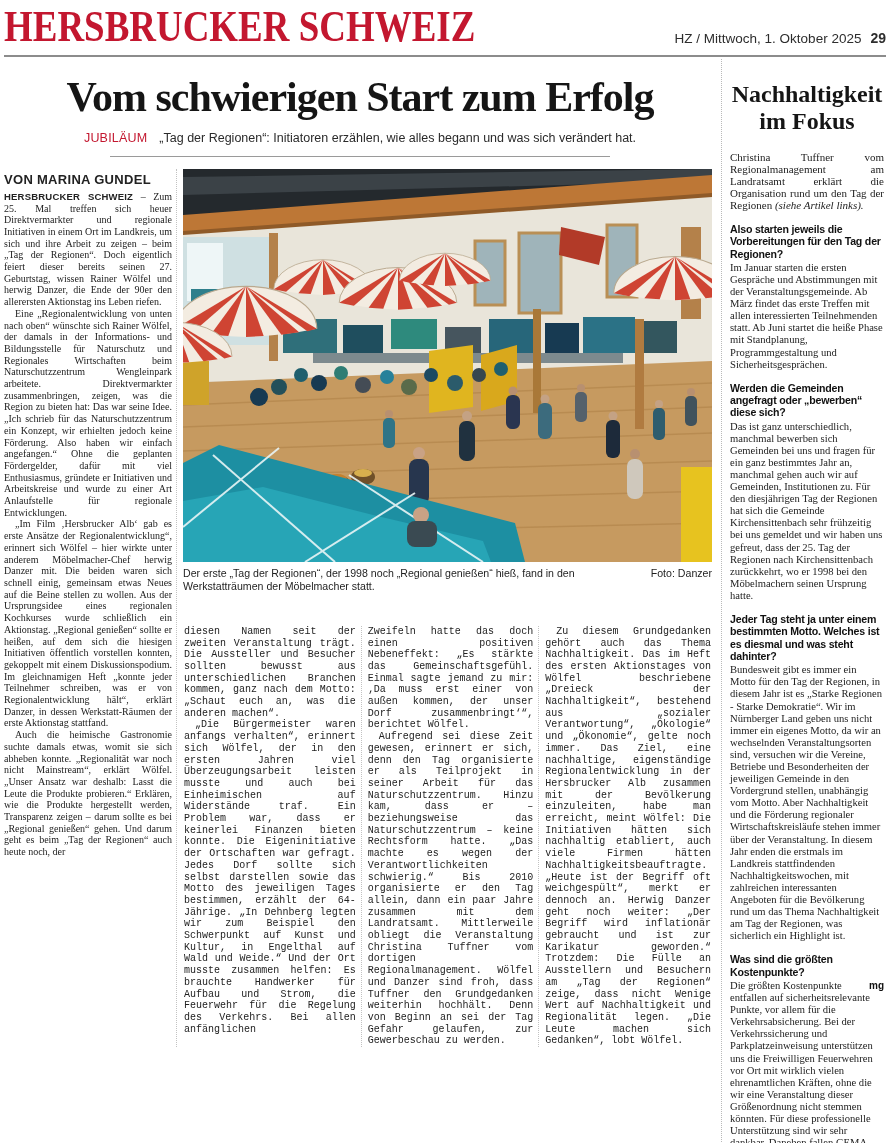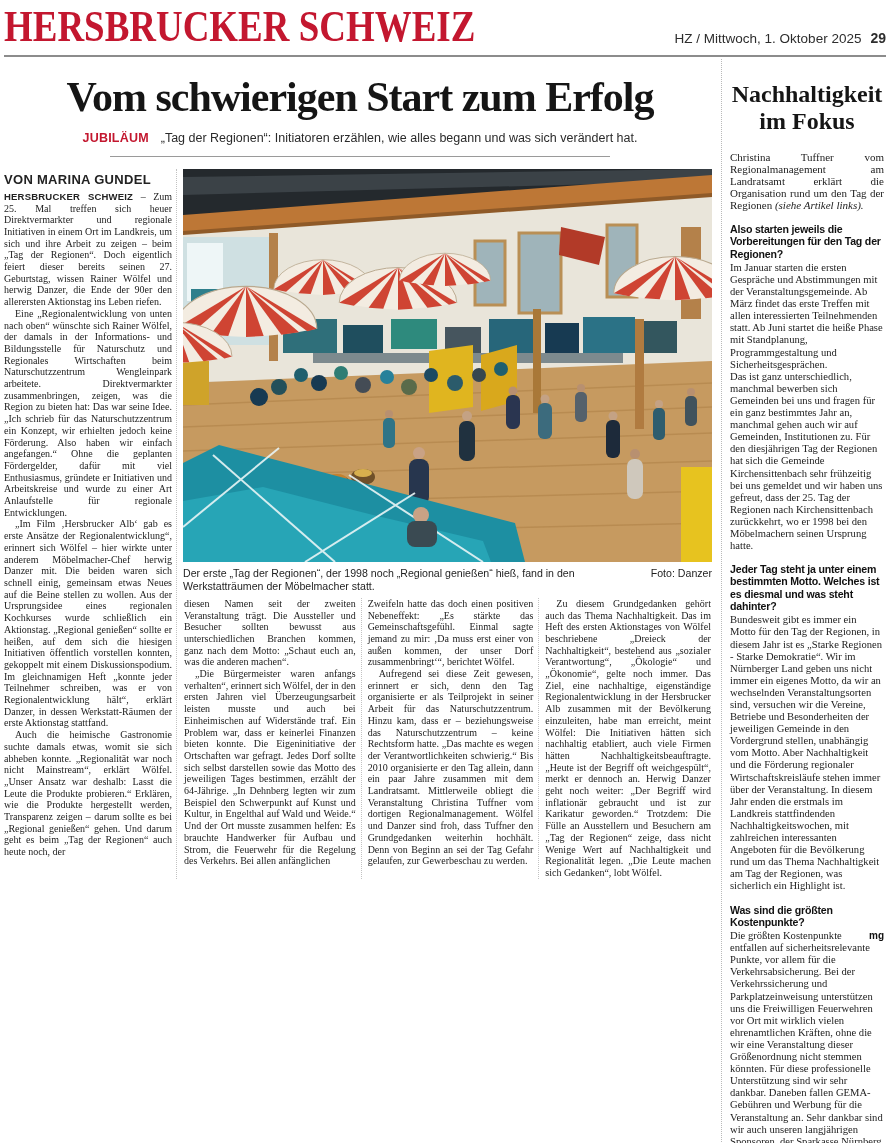--- a/index.html
+++ b/index.html
@@ -13,39 +13,39 @@
   .dateline .pageno{font-weight:bold;margin-left:9px;font-size:14px;}
 
   
   .content{display:flex;margin-top:2px;}
   .main{width:712px;flex:0 0 712px;}
   .sidebar{flex:1;border-left:1px dotted #b9b9b9;margin-left:5px;padding:22px 2px 0 8px;min-width:0;}
 
   
   .headline{font-family:"Liberation Serif",serif;font-weight:bold;font-size:42px;letter-spacing:-1px;text-align:center;margin:14px 0 10px 0;color:#151515;}
   .kicker{font-family:"Liberation Sans",sans-serif;font-size:12.5px;text-align:center;color:#2a2a2a;}
-  .kicker-label{color:#c3172f;font-weight:bold;margin-right:12px;letter-spacing:0.2px;}
+  .kicker-label{color:#c3172f;font-weight:normal;margin-right:12px;letter-spacing:0.2px;}
   .kicker-rule{width:500px;height:1px;background:#9a9a9a;margin:11px auto 12px auto;}
 
   
   .article-body{display:flex;align-items:flex-start;}
   .colnarrow{width:172px;flex:0 0 172px;padding-right:4px;box-sizing:border-box;}
   .right-block{flex:1;border-left:1px dotted #c2c2c2;padding-left:6px;min-width:0;}
 
   .byline{font-family:"Liberation Sans",sans-serif;font-weight:bold;font-size:13px;letter-spacing:0.3px;margin:3px 0 4px 0;color:#222;}
   p.body{font-size:10px;line-height:11.7px;text-align:justify;margin:0;color:#222;}
   p.ind{text-indent:11px;}
   .leadin{font-family:"Liberation Sans",sans-serif;font-weight:bold;font-size:9.5px;letter-spacing:0.2px;}
   h3.subhead{font-family:"Liberation Sans",sans-serif;font-weight:bold;font-size:13px;margin:9px 0 4px 0;color:#111;}
 
   .photo{width:529px;height:393px;display:block;}
   .caption{font-family:"Liberation Sans",sans-serif;font-size:10.6px;line-height:13.5px;color:#1e1e1e;margin:5px 0 0 0;width:529px;}
   .caption .credit{float:right;}
 
-  .cols3{display:flex;margin-top:4px;}
+  .cols3{display:flex;margin-top:32px;font-family:Liberation Mono, monospace;}
   .cols3 .tcol{width:33.33%;box-sizing:border-box;padding:0 5px 0 1px;}
   .cols3 .tcol + .tcol{border-left:1px dotted #c2c2c2;padding-left:6px;}
 
   
   .sb-title{font-family:"Liberation Serif",serif;font-weight:bold;font-size:24px;line-height:1.12;text-align:center;margin:0 0 16px 0;color:#151515;}
   .sb-intro{font-size:11px;line-height:12.1px;text-align:justify;margin:0 0 12px 0;color:#222;}
   .sb-intro .note{font-style:italic;}
   .sb-q{font-family:"Liberation Sans",sans-serif;font-weight:bold;font-size:10.6px;line-height:12.3px;letter-spacing:-0.2px;margin:11px 0 2px 0;color:#111;}
   .sb-a{font-size:10.6px;line-height:12.1px;text-align:left;margin:0;color:#222;}
   .sig{float:right;font-family:"Liberation Sans",sans-serif;font-weight:bold;font-size:10px;color:#111;}
@@ -263,20 +263,21 @@
         <span>Nachhaltigkeit</span><br>
         <span>im Fokus</span>
       </h2>
       <p class="sb-intro">
         <span>Christina Tuffner vom Regionalmanagement am Landratsamt erklärt die Organisation rund um den Tag der Regionen </span><span class="note">(siehe Artikel links).</span>
       </p>
 
       <p class="sb-q">Also starten jeweils die Vorbereitungen für den Tag der Regionen?</p>
       <p class="sb-a">Im Januar starten die ersten Gespräche und Abstimmungen mit der Veranstaltungsgemeinde. Ab März findet das erste Treffen mit allen interessierten Teilnehmenden statt. Ab Juni startet die heiße Phase mit Standplanung, Programmgestaltung und Sicherheitsgesprächen.</p>
 
+      <p class="sb-q">Werden die Gemeinden angefragt oder „bewerben“ diese sich?</p>
       <p class="sb-a">Das ist ganz unterschiedlich, manchmal bewerben sich Gemeinden bei uns und fragen für ein ganz bestimmtes Jahr an, manchmal gehen auch wir auf Gemeinden, Institutionen zu. Für den diesjährigen Tag der Regionen hat sich die Gemeinde Kirchensittenbach sehr frühzeitig bei uns gemeldet und wir haben uns gefreut, dass der 25. Tag der Regionen nach Kirchensittenbach zurückkehrt, wo er 1998 bei den Möbelmachern seinen Ursprung hatte.</p>
 
       <p class="sb-q">Jeder Tag steht ja unter einem bestimmten Motto. Welches ist es diesmal und was steht dahinter?</p>
       <p class="sb-a">Bundesweit gibt es immer ein Motto für den Tag der Regionen, in diesem Jahr ist es „Starke Regionen - Starke Demokratie“. Wir im Nürnberger Land geben uns nicht immer ein eigenes Motto, da wir an wechselnden Veranstaltungsorten sind, versuchen wir die Vereine, Betriebe und Besonderheiten der jeweiligen Gemeinde in den Vordergrund stellen, unabhängig vom Motto. Aber Nachhaltigkeit und die Förderung regionaler Wirtschaftskreisläufe stehen immer über der Veranstaltung. In diesem Jahr enden die erstmals im Landkreis stattfindenden Nachhaltigkeitswochen, mit zahlreichen interessanten Angeboten für die Bevölkerung rund um das Thema Nachhaltigkeit am Tag der Regionen, was sicherlich ein Highlight ist.</p>
 
       <p class="sb-q">Was sind die größten Kostenpunkte?</p>
       <p class="sb-a"><span class="sig">mg</span><span>Die größten Kostenpunkte entfallen auf sicherheitsrelevante Punkte, vor allem für die Verkehrsabsicherung. Bei der Verkehrssicherung und Parkplatzeinweisung unterstützen uns die Freiwilligen Feuerwehren vor Ort mit wirklich vielen ehrenamtlichen Kräften, ohne die wir eine Veranstaltung dieser Größenordnung nicht stemmen könnten. Für diese professionelle Unterstützung sind wir sehr dankbar. Daneben fallen GEMA-Gebühren und Werbung für die Veranstaltung an. Sehr dankbar sind wir auch unseren langjährigen Sponsoren, der Sparkasse Nürnberg und der Raiffeisenbank im Nürnberger Land für die finanzielle Unterstützung des Tags der Regionen.</span></p>
     </div>
   </div>
 </div>

